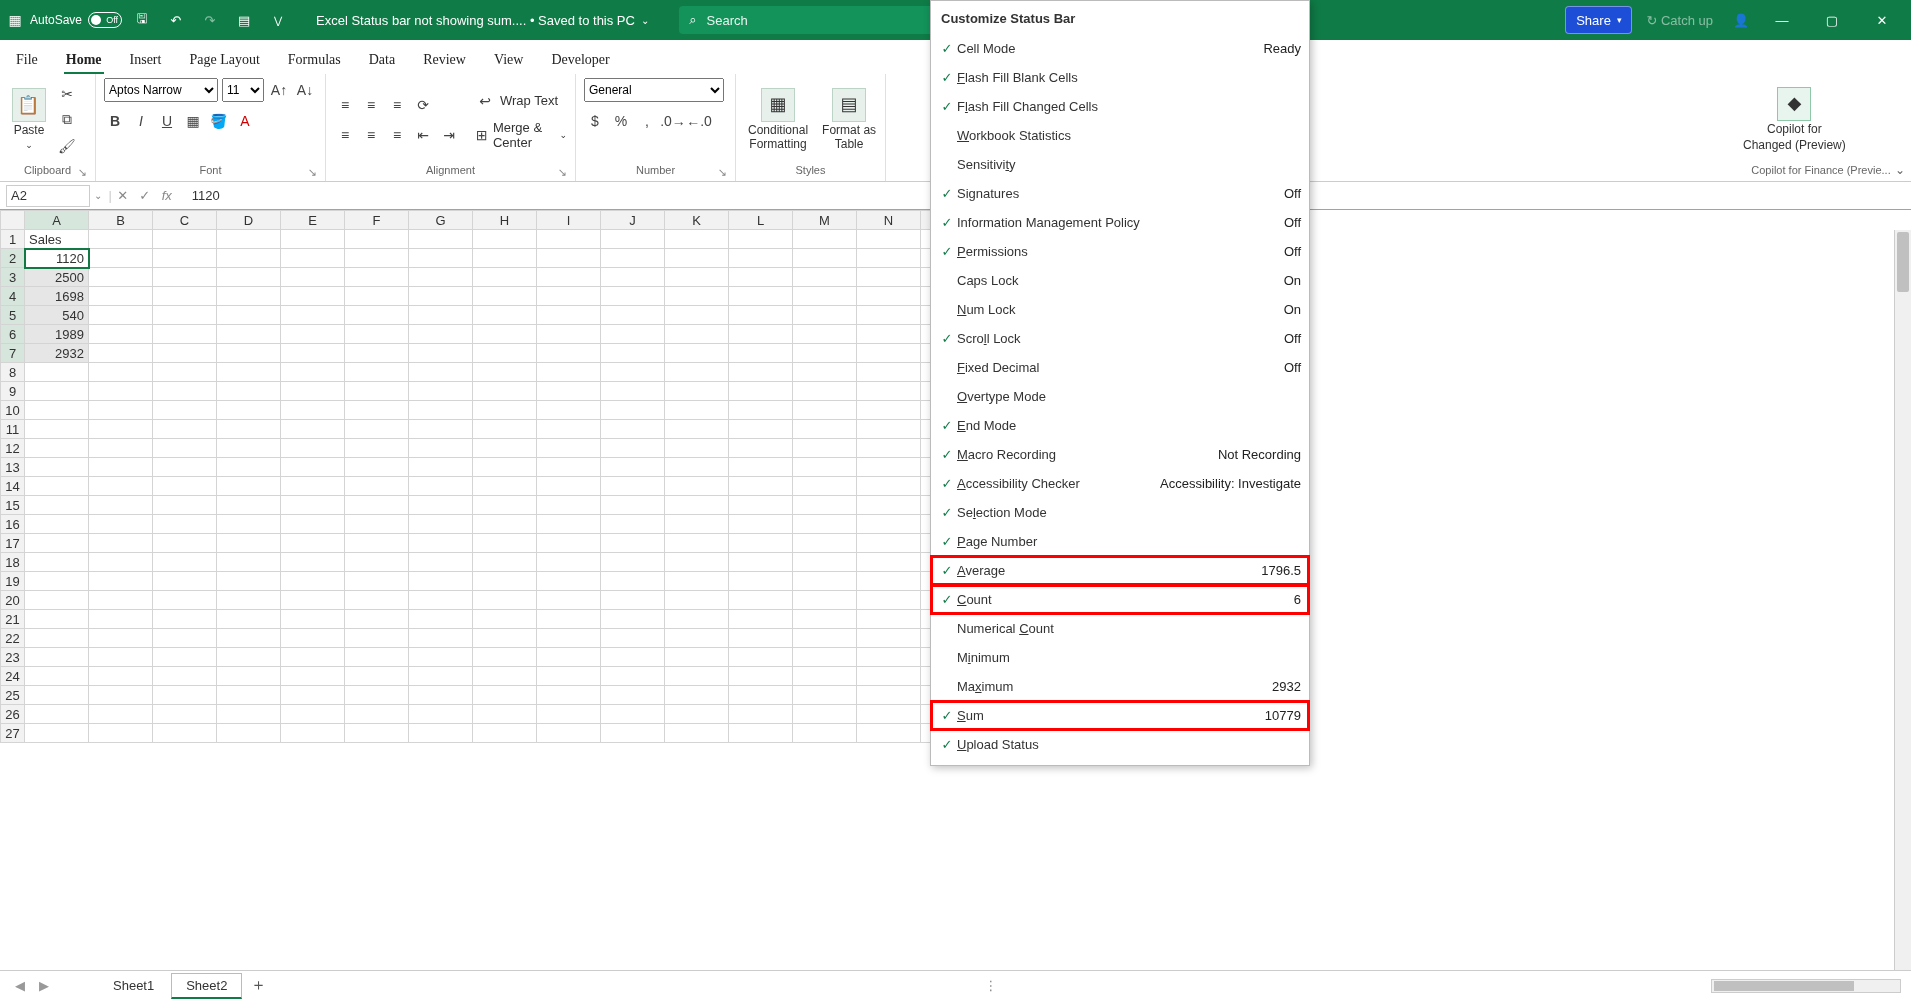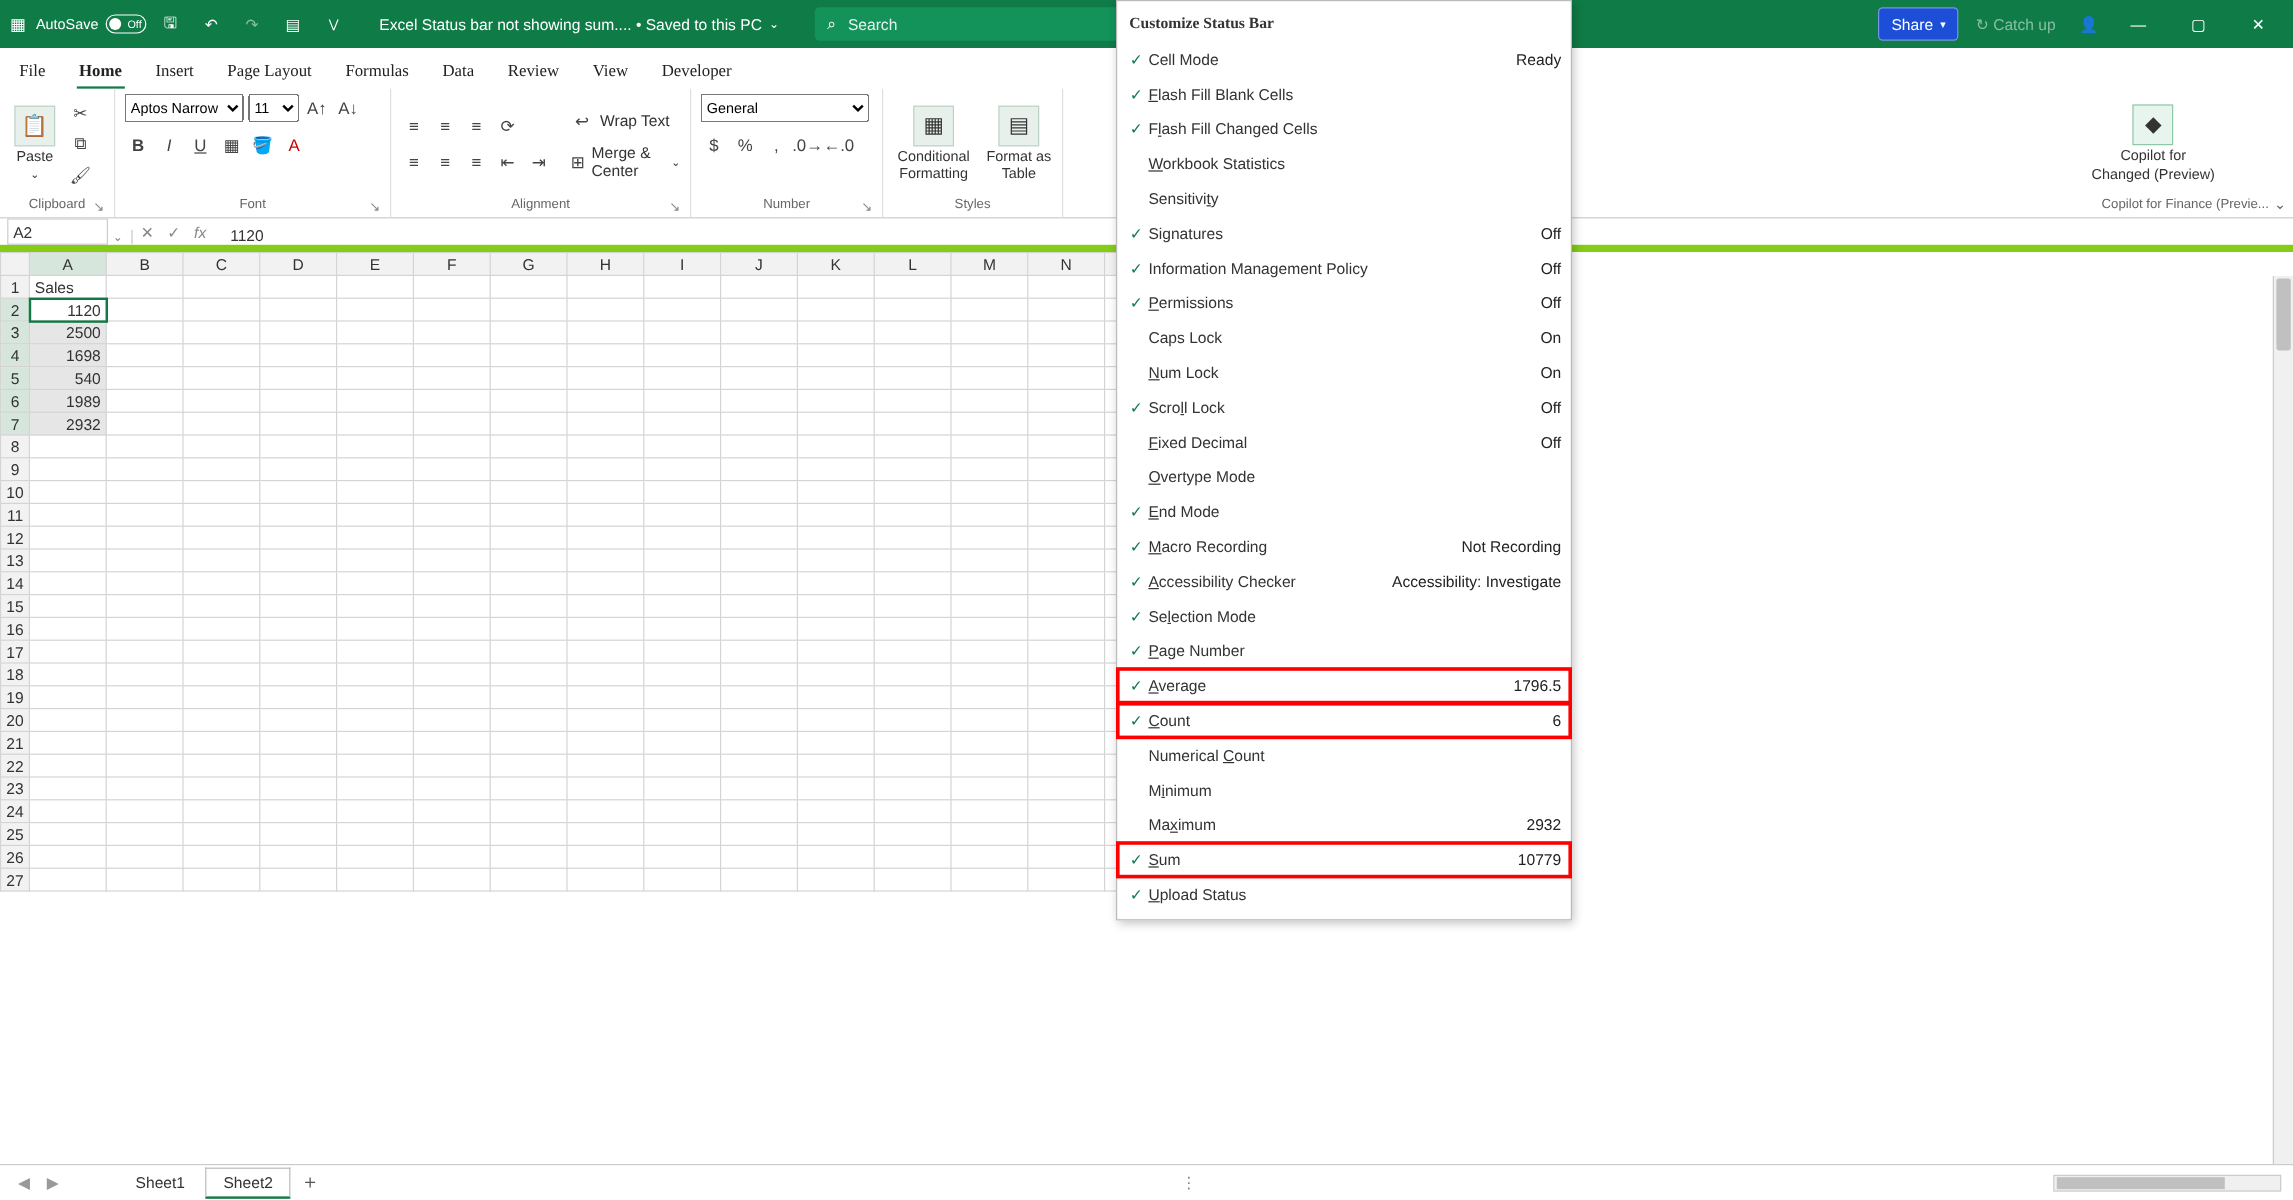--- a/index.html
+++ b/index.html
@@ -35,21 +35,21 @@
 .rgroup .dlg { position:absolute; right:0; bottom:0; font-size:11px; color:#888; }
 .bigbtn { display:flex; flex-direction:column; align-items:center; justify-content:center; gap:2px; padding:2px 4px; font-size:12px; cursor:pointer; text-align:center; line-height:1.15; }
 .bigbtn .bigicon { width:34px; height:34px; background:#e8f0ec; border:1px solid #bcd4c6; display:flex; align-items:center; justify-content:center; font-size:18px; }
 .smbtn { width:22px; height:22px; display:flex; align-items:center; justify-content:center; cursor:pointer; font-size:14px; color:#444; }
 .colstack { display:flex; flex-direction:column; gap:4px; }
 select.fontsel { height:24px; font-size:12px; }
 .row { display:flex; align-items:center; gap:4px; }
 .ribbon-right-collapse { position:absolute; right:6px; bottom:4px; font-size:12px; color:#666; cursor:pointer; }
 
 
-.fbar { height:28px; display:flex; align-items:flex-end; border-bottom:6px solid #84cc16; }
+.fbar { height:28px; display:flex; align-items:center; border-bottom:1px solid #84cc16; }
 .namebox { width:84px; height:22px; border:1px solid #ccc; margin:0 4px 0 6px; padding:0 4px; display:flex; align-items:center; font-size:13px; }
 .fb-btn { width:22px; height:22px; display:flex; align-items:center; justify-content:center; color:#888; font-size:13px; }
 .fb-val { margin-left:14px; font-size:13px; }
 
 
 .gridwrap { position:relative; height:calc(1000px - 40px - 34px - 108px - 28px - 30px); overflow:hidden; background:#fff; }
 .grid { border-collapse:collapse; table-layout:fixed; }
 .grid th, .grid td { border:1px solid #d4d4d4; font-size:13px; height:19px; padding:0 4px; text-align:right; background:#fff; }
 .grid th { background:#f2f2f2; text-align:center; font-weight:normal; color:#333; }
 .grid th.corner { width:24px; background:#f2f2f2; }
@@ -66,21 +66,21 @@
 .sheetbar { height:30px; display:flex; align-items:center; border-top:1px solid #ccc; gap:4px; padding:0 10px; font-size:13px; position:relative; }
 .sheetbar .nav { width:20px; text-align:center; color:#999; cursor:pointer; }
 .sheetbar .stab { padding:4px 14px; border:1px solid transparent; cursor:pointer; }
 .sheetbar .stab.active { border:1px solid #bbb; border-bottom:2px solid #0f7b46; background:#fff; }
 .sheetbar .addsheet { width:24px; text-align:center; color:#555; cursor:pointer; font-size:16px; }
 .sheetbar .h-scroll { margin-left:auto; width:190px; height:14px; background:#f0f0f0; border:1px solid #ccc; position:relative; }
 .sheetbar .h-scroll .thumb { position:absolute; left:2px; top:1px; bottom:1px; width:140px; background:#c0c0c0; }
 
 
 .ctxmenu { position:absolute; top:0; left:930px; width:380px; background:#fff; border:1px solid #bbb; box-shadow:2px 2px 8px rgba(0,0,0,.25); font-size:13px; padding:4px 0 6px 0; z-index:50; }
-.ctxmenu .hdr { font-weight:600; padding:6px 10px 8px 10px;font-family:Liberation Serif, serif; }
+.ctxmenu .hdr { font-weight:600; padding:6px 10px 8px 10px; }
 .ctxmenu .mi { display:flex; align-items:center; padding:4px 8px 4px 6px; height:29px; cursor:pointer; }
 .ctxmenu .chk { width:20px; text-align:center; color:#0f7b46; font-size:13px; }
 .ctxmenu .milabel { flex:0 0 auto; }
 .ctxmenu .u { text-decoration:underline; }
 .ctxmenu .mival { margin-left:auto; color:#222; }
 .ctxmenu .redbox { outline:3px solid red; outline-offset:-2px; }
 
 </style>
 </head>
 <body>
@@ -150,21 +150,21 @@
     </div>
     <div class="glabel">
         <span>Clipboard</span>
         <span class="dlg">↘</span>
       </div>
   </div>
 
   <div class="rgroup" style="width:230px">
     <div class="gcontent colstack" style="align-items:flex-start;gap:8px">
       <div class="row">
-        <select class="fontsel" style="width:99px"><option>Aptos Narrow</option></select>
+        <select class="fontsel" style="width:114px"><option>Aptos Narrow</option></select>
         <select class="fontsel" style="width:42px"><option>11</option></select>
         <div class="smbtn">A↑</div>
         <div class="smbtn">A↓</div>
       </div>
       <div class="row">
         <div class="smbtn" style="font-weight:bold">B</div>
         <div class="smbtn" style="font-style:italic">I</div>
         <div class="smbtn" style="text-decoration:underline">U</div>
         <div class="smbtn">▦</div>
         <div class="smbtn">🪣</div>

